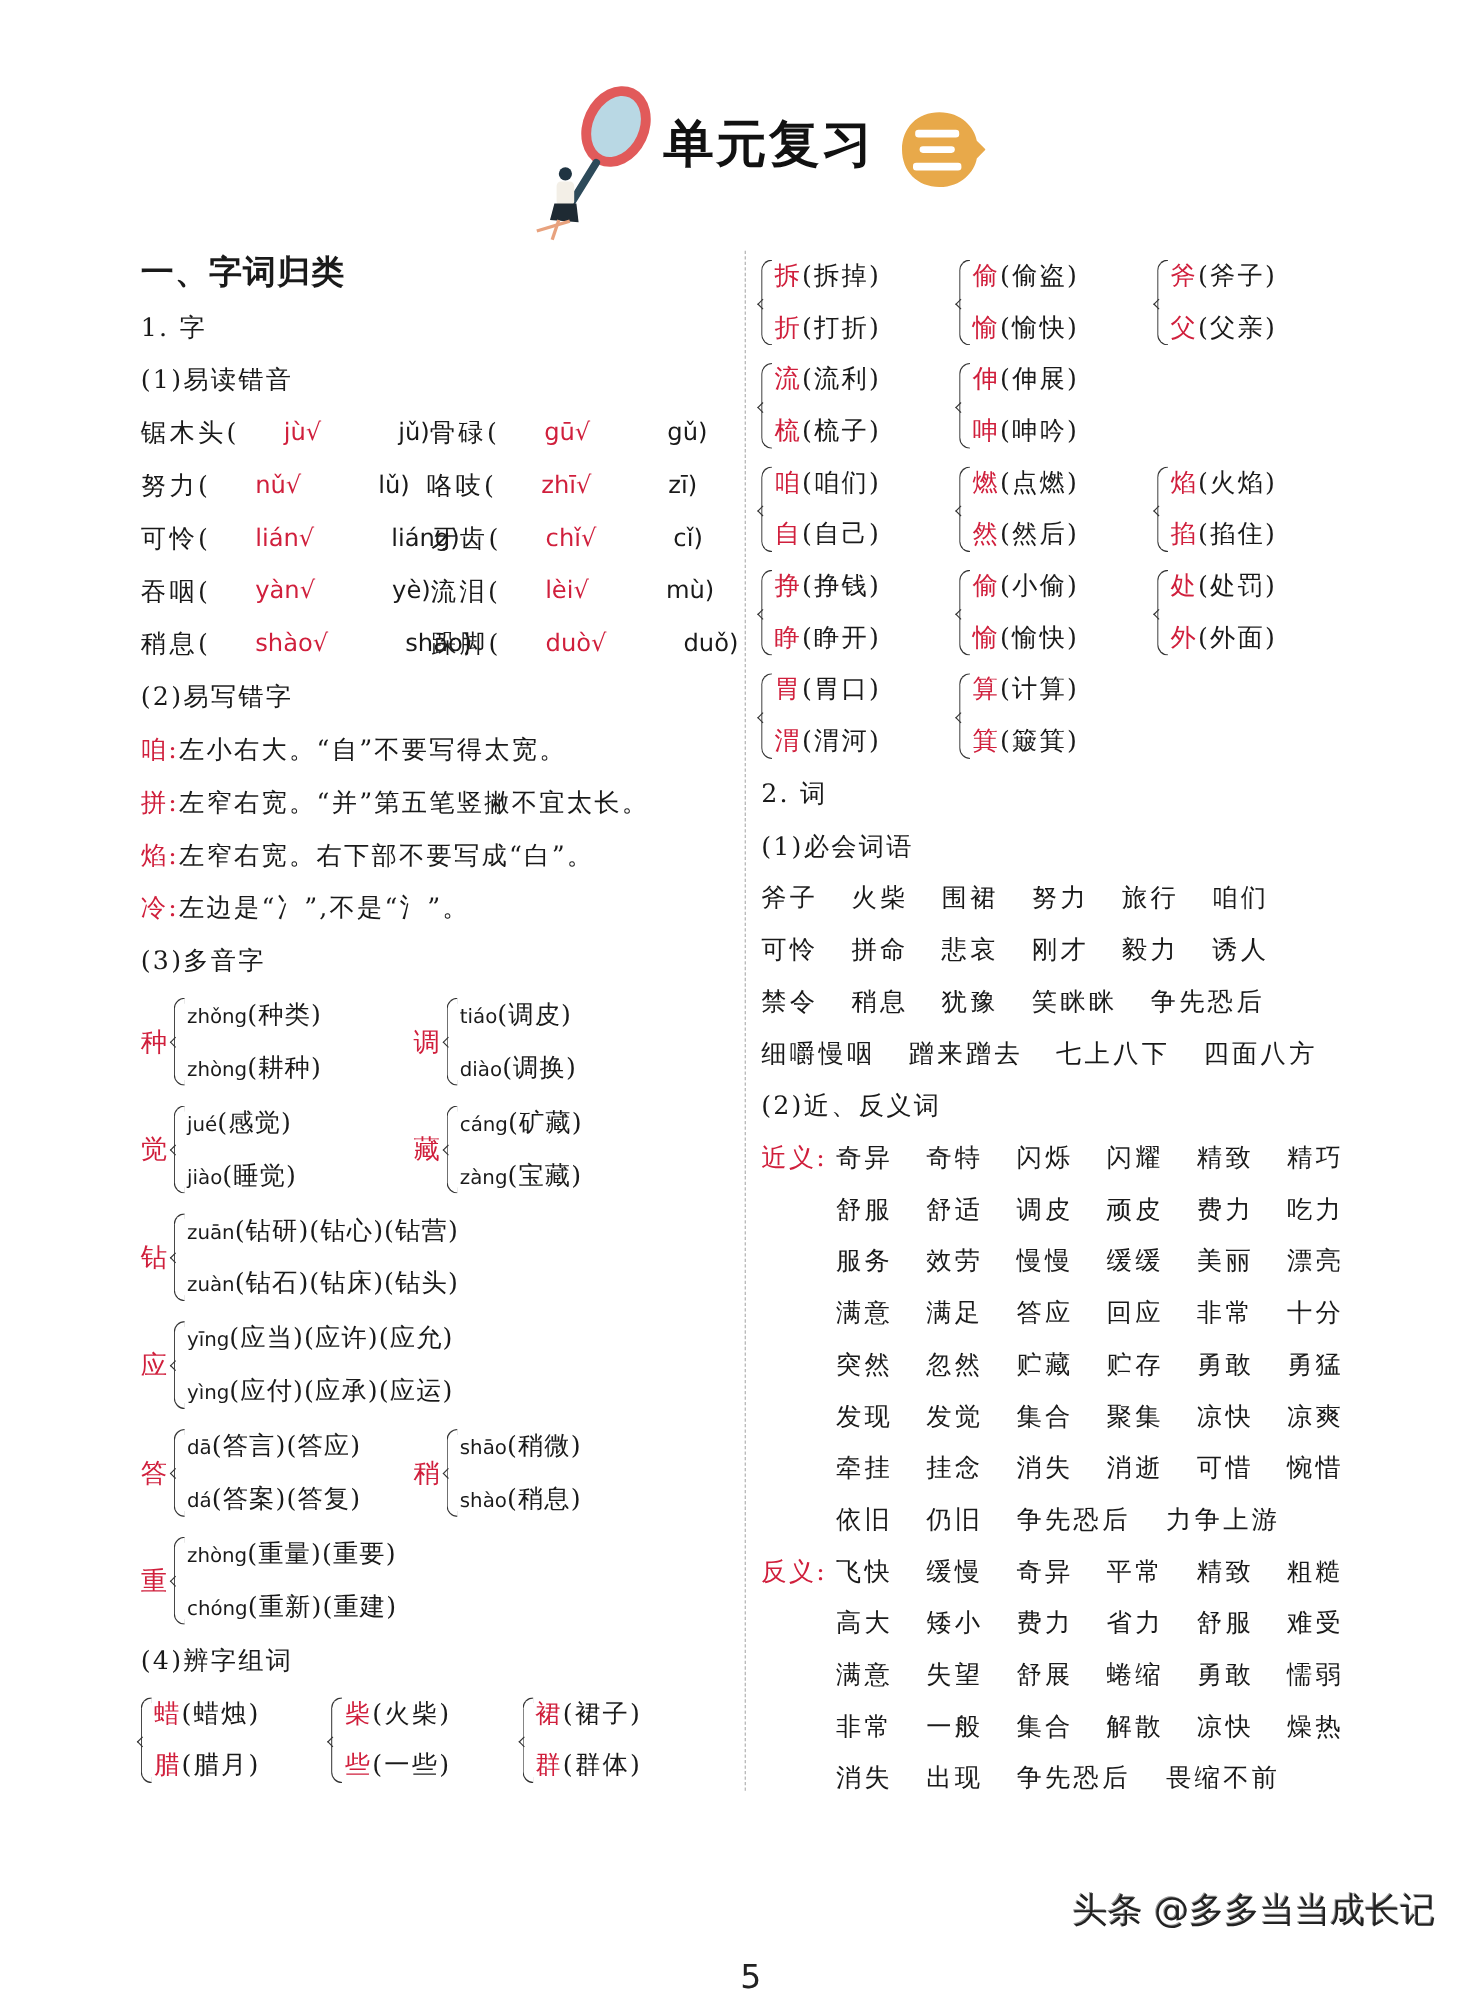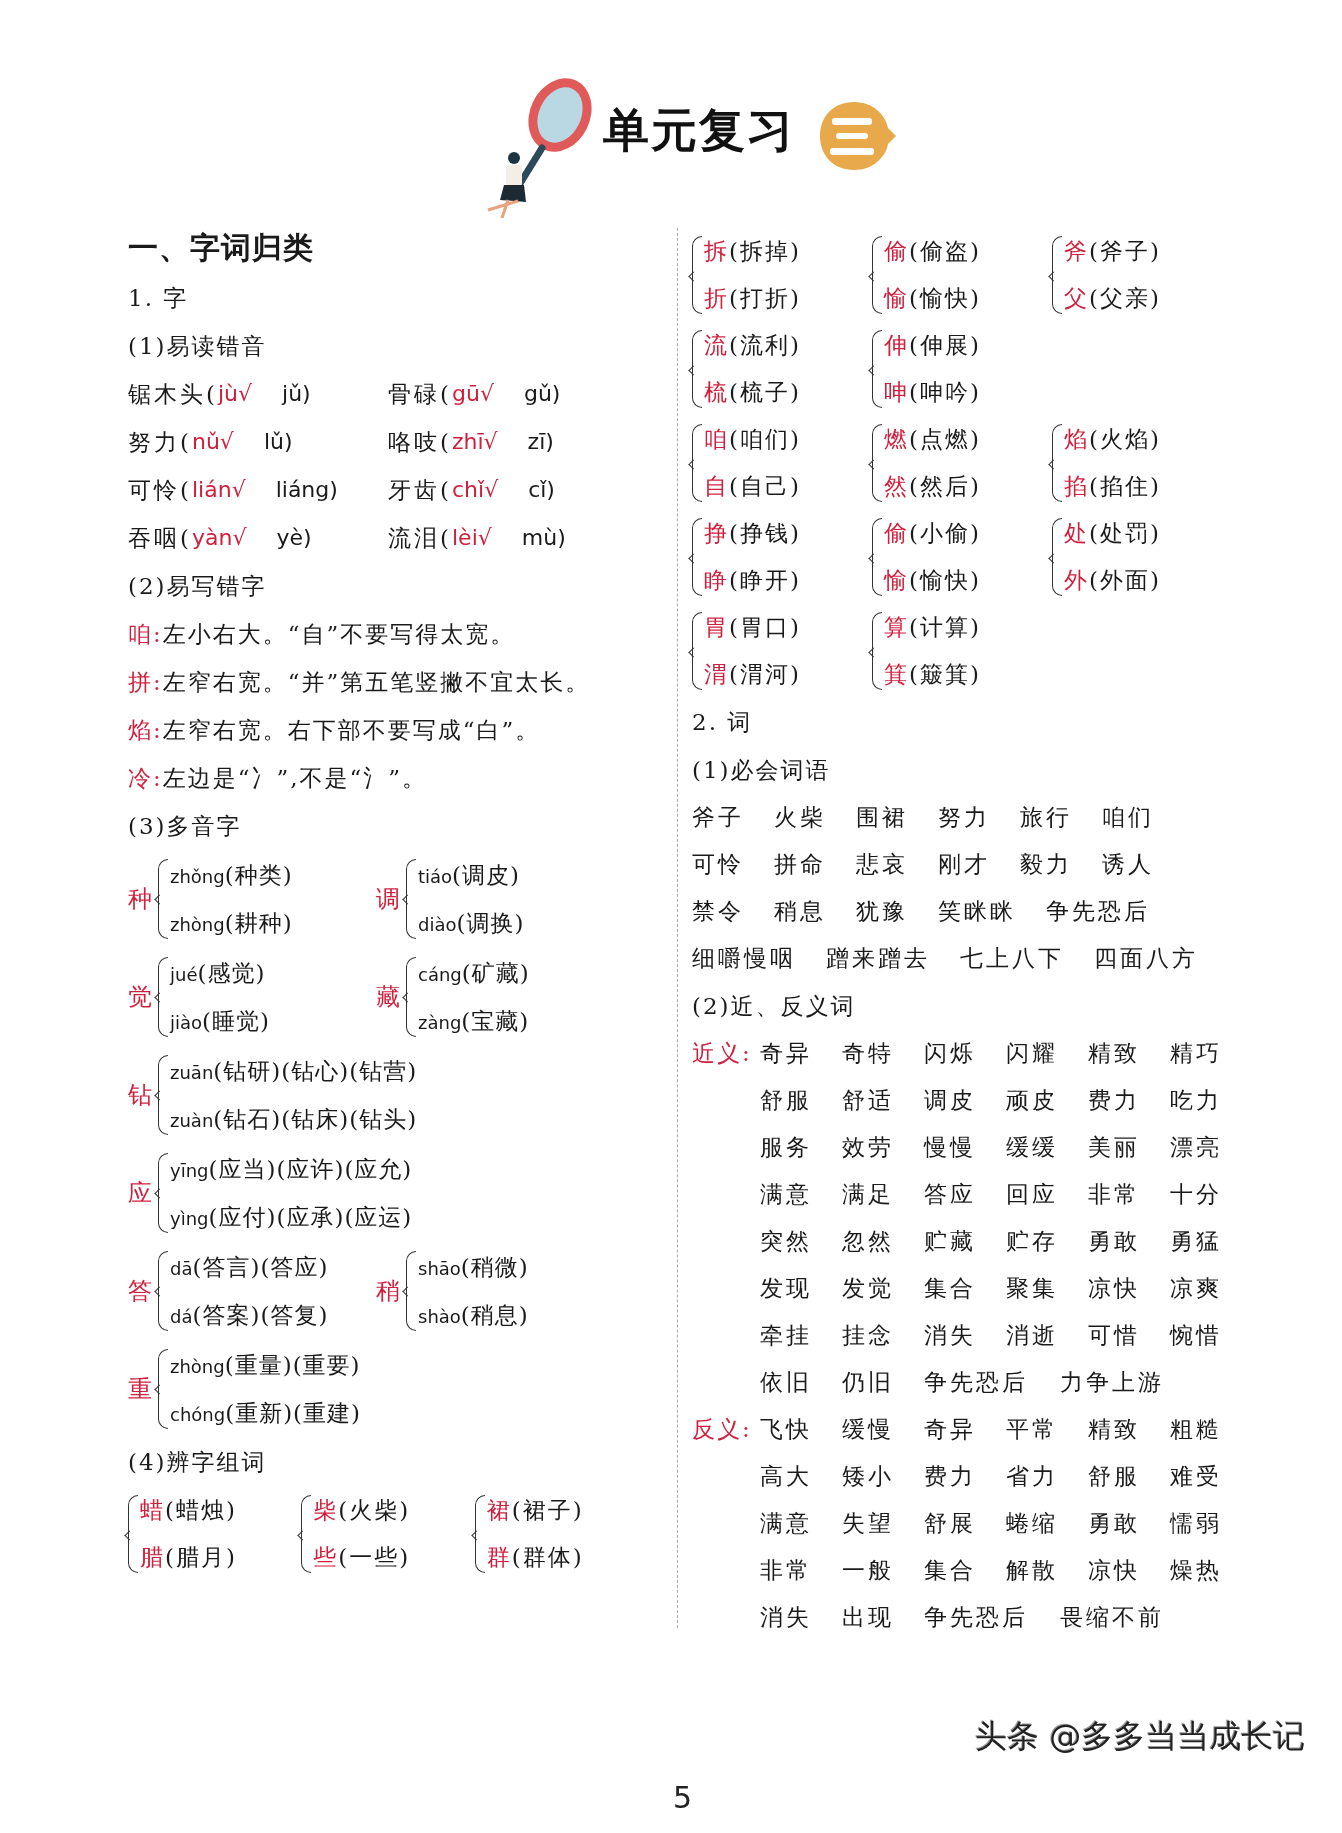--- a/index.html
+++ b/index.html
@@ -16,21 +16,21 @@
   
   .col-left { position: absolute; left: 128px; top: 222px; width: 520px; }
   .col-divider { position: absolute; left: 677px; top: 228px; height: 1400px; border-left: 1.5px dashed #aaa; }
   .col-right { position: absolute; left: 692px; top: 228px; width: 560px; }
 
   .h1 { font-family: "DejaVu Sans", "Liberation Sans", sans-serif; font-weight: bold; font-size: 30px; height: 52px; line-height: 52px; letter-spacing: 1px; }
   .line { font-size: 23px; height: 48px; line-height: 48px; white-space: nowrap; letter-spacing: 2px; }
 
   
   .py-row { display: flex; font-size: 23px; height: 48px; line-height: 48px; white-space: nowrap; }
-  .py-item { position: relative; display: flex; width: 264px; }
+  .py-item { position: relative; display: flex; width: 264px; gap: 40px; }
   .py-item .word { letter-spacing: 3px; position: relative; }
   .py-item .pinyin { font-family: "DejaVu Sans", "Liberation Sans", sans-serif; font-size: 22px; }
   .py-item .wrong { font-family: "DejaVu Sans", "Liberation Sans", sans-serif; font-size: 22px; margin-left: 30px; text-align: right; }
 
   
   .rule { font-size: 23px; height: 48px; line-height: 48px; letter-spacing: 2px; white-space: nowrap; }
 
   
   .poly-grid { display: flex; flex-wrap: wrap; }
   .poly { display: flex; align-items: center; height: 98px; }
@@ -136,20 +136,32 @@
           <span class="word">吞咽(</span>
           <span class="pinyin red">yàn√</span>
           <span class="wrong">yè)</span>
         </div>
       <div class="py-item">
           <span class="word">流泪(</span>
           <span class="pinyin red">lèi√</span>
           <span class="wrong">mù)</span>
         </div>
     </div>
+    <div class="py-row">
+      <div class="py-item">
+          <span class="word">稍息(</span>
+          <span class="pinyin red">shào√</span>
+          <span class="wrong">shāo)</span>
+        </div>
+      <div class="py-item">
+          <span class="word">跺脚(</span>
+          <span class="pinyin red">duò√</span>
+          <span class="wrong">duǒ)</span>
+        </div>
+    </div>
   </div>
 
   <div class="line">(2)易写错字</div>
   <div>
     <div class="rule"><span class="red">咱:</span><span>左小右大。“自”不要写得太宽。</span></div>
     <div class="rule"><span class="red">拼:</span><span>左窄右宽。“并”第五笔竖撇不宜太长。</span></div>
     <div class="rule"><span class="red">焰:</span><span>左窄右宽。右下部不要写成“白”。</span></div>
     <div class="rule"><span class="red">冷:</span><span>左边是“冫”,不是“氵”。</span></div>
   </div>
 

